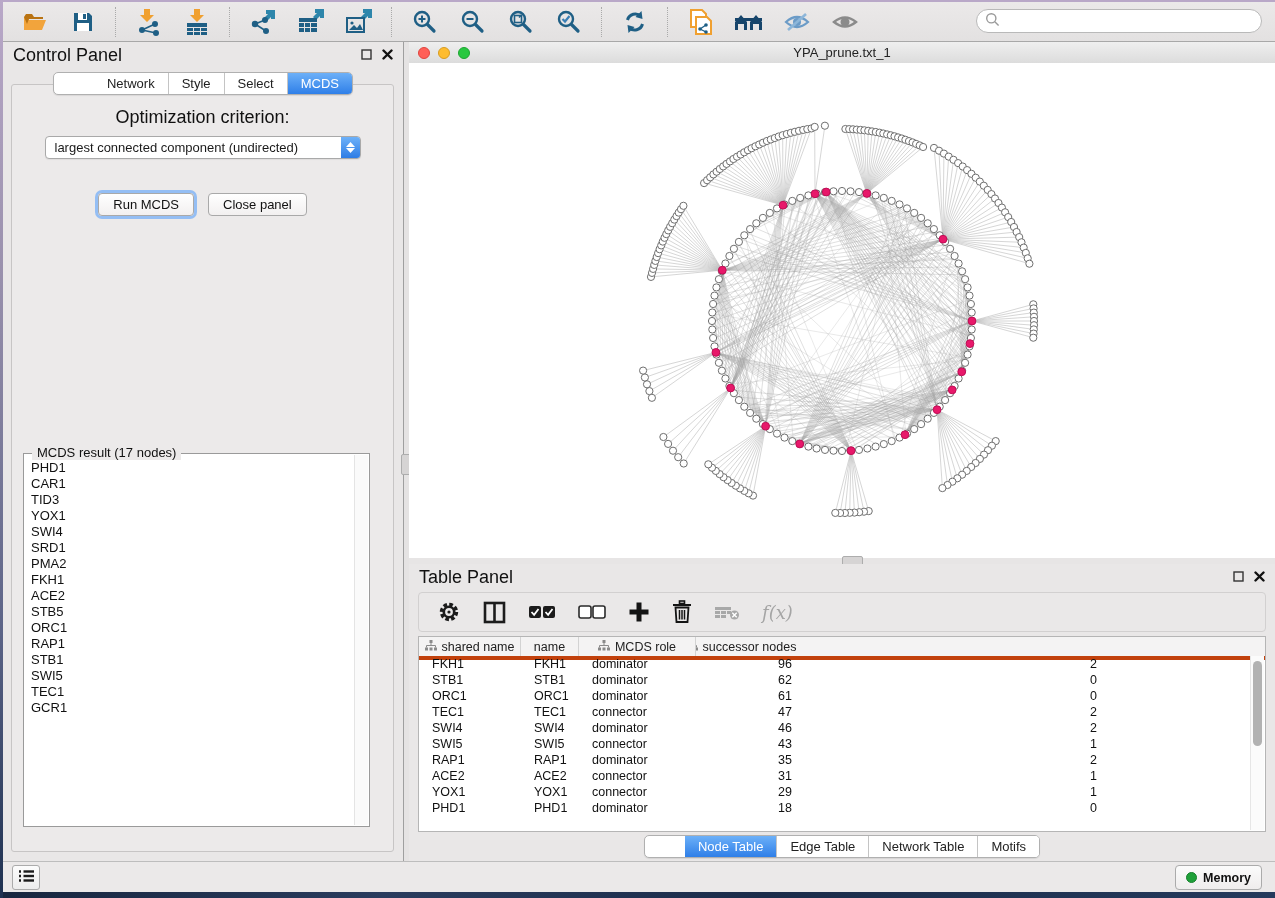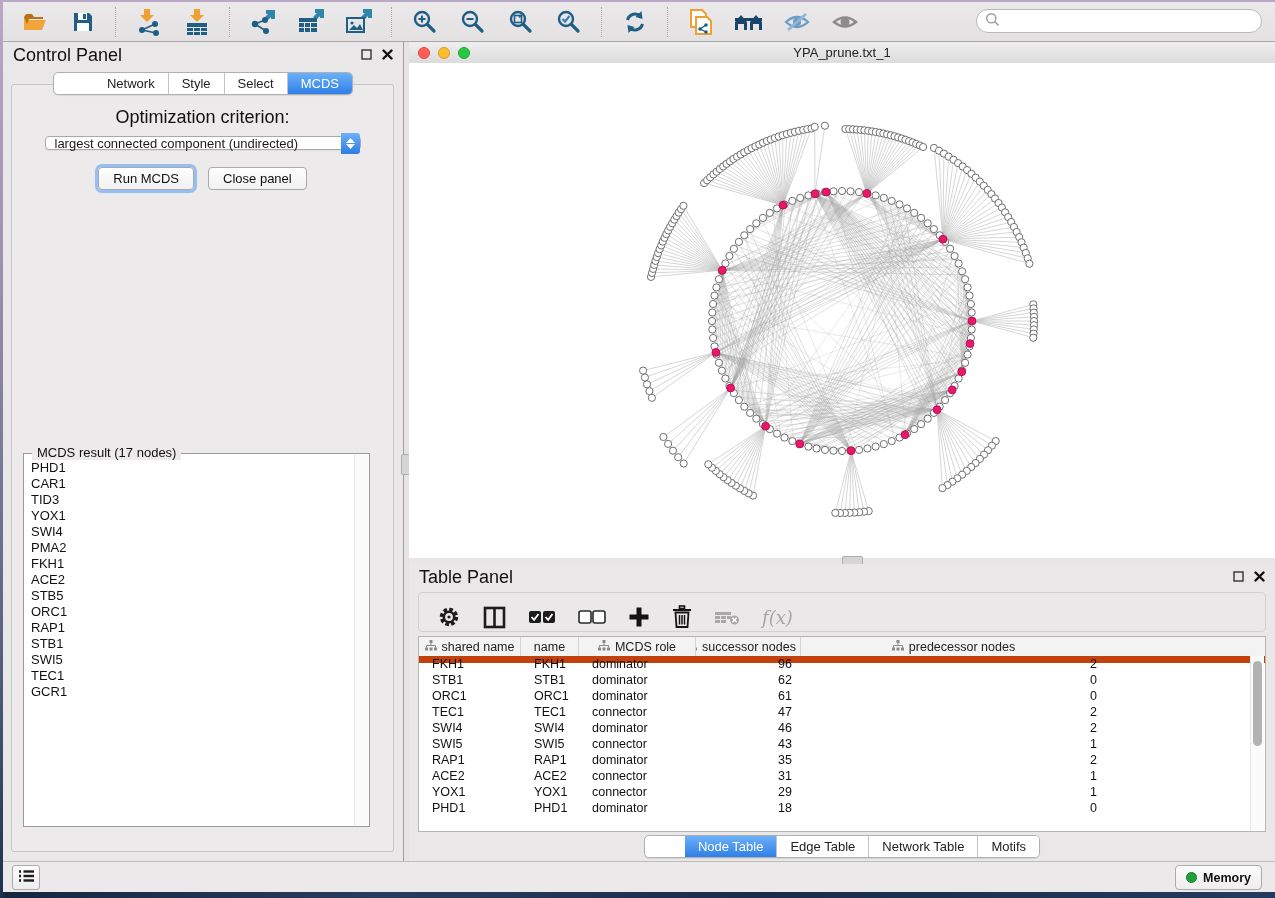--- a/index.html
+++ b/index.html
@@ -24,25 +24,25 @@
   .panel-title{flex:1;font-size:18px;color:#111;}
   .panel-wbtns{display:flex;gap:10px;align-items:center;}
   .seg-tabs{display:flex;justify-content:center;}
   .seg-group{display:inline-flex;border:1px solid #b0b0b0;border-radius:5px;overflow:hidden;background:#fff;box-shadow:0 1px 1px rgba(0,0,0,.08);padding-left:40px;}
   .seg{padding:3px 13px;font-size:13px;background:#fff;color:#222;border-right:1px solid #c4c4c4;cursor:default;white-space:nowrap;}
   .seg:last-child{border-right:none;}
   .seg.active{background:linear-gradient(#6cb0f8,#2f7fe8);color:#fff;}
   .cp-tabs{position:absolute;left:0;right:0;top:30px;z-index:2;}
   .tab-page{position:absolute;left:8px;right:9px;top:42px;bottom:10px;border:1px solid #c7c5c5;border-radius:3px;background:#eceaea;}
   .opt-label{text-align:center;margin-top:22px;font-size:18px;color:#111;}
-  .dropdown{margin:8px auto 0 auto;width:316px;height:14px;background:#fff;border:1px solid #a9a9a9;border-radius:4px;display:flex;align-items:center;box-sizing:border-box;box-shadow:0 1px 1px rgba(0,0,0,.06);}
+  .dropdown{margin:8px auto 0 auto;width:316px;height:23px;background:#fff;border:1px solid #a9a9a9;border-radius:4px;display:flex;align-items:center;box-sizing:border-box;box-shadow:0 1px 1px rgba(0,0,0,.06);}
   .dropdown .dd-text{flex:1;padding-left:9px;font-size:13px;white-space:nowrap;overflow:hidden;}
   .dd-stepper{width:19px;height:21px;border-radius:0 3px 3px 0;background:linear-gradient(#6db1f9,#2e7de5);display:flex;flex-direction:column;align-items:center;justify-content:center;gap:1px;}
   .dd-stepper svg{display:block;}
-  .btn-row{display:flex;justify-content:center;gap:14px;margin-top:17px;}
+  .btn-row{display:flex;justify-content:center;gap:14px;margin-top:34px;}
   .btn{background:linear-gradient(#ffffff,#f2f0f0);border:1px solid #a9a9a9;border-radius:4px;padding:3px 14px;font:13px "Liberation Sans",sans-serif;color:#111;}
   .btn.focus-ring{box-shadow:0 0 0 3px rgba(90,160,250,.6);}
   .fieldset{position:absolute;left:11px;right:23px;top:368px;height:372px;border:1px solid #9a9a9a;background:#fff;}
   .fieldset .legend{position:absolute;top:-9px;left:8px;background:#eceaea;padding:0 5px;font-size:13px;color:#111;}
   .listbox{position:absolute;left:1px;top:6px;bottom:1px;right:14px;overflow:hidden;padding-left:6px;}
   .listbox .li{font-size:13px;line-height:16px;color:#111;}
   .list-scroll{position:absolute;top:1px;bottom:1px;right:1px;width:13px;background:#fafafa;border-left:1px solid #e4e4e4;}
 
   .vsplit{position:absolute;left:404px;top:42px;width:5px;bottom:36px;background:#e5e3e3;}
   .vsplit .grip{position:absolute;left:-3px;top:412px;width:10px;height:19px;background:#d6d4d4;border:1px solid #adadad;border-radius:2px;}
@@ -57,25 +57,25 @@
   .light.green{background:#28c840;border:1px solid #1da531;box-sizing:border-box;}
   .net-title{position:absolute;left:0;right:0;text-align:center;font-size:13px;color:#222;}
   .net-canvas{position:absolute;left:0;right:0;top:21px;bottom:0;background:#fff;}
   .net-canvas svg{position:absolute;left:0;top:0;}
 
   .hsplit{position:absolute;left:409px;top:558px;right:0;height:6px;background:#e7e5e5;}
   .hsplit .grip-h{position:absolute;left:50%;top:-2px;width:19px;height:9px;background:#d6d4d4;border:1px solid #adadad;border-radius:2px;}
 
   
   .table-panel{position:absolute;left:409px;top:564px;right:0;bottom:36px;background:#e9e7e7;}
-  .tp-toolbar{position:absolute;left:9px;right:9px;top:28px;height:40px;background:#eae8e8;border:1px solid #d2d0d0;border-radius:4px;display:flex;align-items:flex-end;gap:22px;padding-left:18px;box-sizing:border-box;}
+  .tp-toolbar{position:absolute;left:9px;right:9px;top:28px;height:40px;background:#eae8e8;border:1px solid #d2d0d0;border-radius:4px;display:flex;align-items:center;gap:22px;padding-left:18px;box-sizing:border-box;}
   .tp-tool{display:flex;align-items:center;justify-content:center;height:28px;}
   .fx-label{font-family:"DejaVu Serif",serif;font-style:italic;font-size:18px;color:#a5a5a5;}
   .tp-table{position:absolute;left:9px;right:9px;top:72px;bottom:30px;background:#fff;border:1px solid #b5b5b5;box-sizing:border-box;}
-  .tp-header{display:flex;height:19px;border-bottom:7px solid #c2410c;background:#f4f3f3;}
+  .tp-header{display:flex;height:19px;border-bottom:4px solid #c2410c;background:#f4f3f3;}
   .tp-hcell{display:flex;align-items:center;justify-content:center;gap:5px;border-right:1px solid #d3d3d3;font-size:12.5px;color:#222;box-sizing:border-box;overflow:hidden;white-space:nowrap;}
   .tp-hcell:last-child{border-right:none;}
   .tp-body{position:absolute;left:0;right:14px;top:19px;bottom:0;overflow:hidden;}
   .tp-row{display:flex;height:16px;align-items:center;}
   .tp-cell{font-size:12.5px;color:#111;box-sizing:border-box;white-space:nowrap;overflow:hidden;}
   .tp-cell.txt{padding-left:13px;text-align:left;}
   .tp-cell.num{padding-right:9px;text-align:right;}
   .tp-scroll{position:absolute;top:19px;bottom:1px;right:1px;width:13px;background:#fbfbfb;border-left:1px solid #e6e6e6;}
   .tp-thumb{position:absolute;top:5px;left:2px;width:9px;height:85px;background:#b2b2b2;border-radius:5px;}
   .tp-tabs-wrap{position:absolute;left:0;right:0;bottom:4px;display:flex;justify-content:center;}
@@ -299,20 +299,21 @@
       <button class="btn">Close panel</button>
     </div>
     <div class="fieldset">
       <div class="legend">MCDS result (17 nodes)</div>
       <div class="listbox" id="mcds-list">
           <div class="li">PHD1</div>
           <div class="li">CAR1</div>
           <div class="li">TID3</div>
           <div class="li">YOX1</div>
           <div class="li">SWI4</div>
+          <div class="li">SRD1</div>
           <div class="li">PMA2</div>
           <div class="li">FKH1</div>
           <div class="li">ACE2</div>
           <div class="li">STB5</div>
           <div class="li">ORC1</div>
           <div class="li">RAP1</div>
           <div class="li">STB1</div>
           <div class="li">SWI5</div>
           <div class="li">TEC1</div>
           <div class="li">GCR1</div>
@@ -1259,32 +1260,20 @@
                 <rect x="4.5" y="7.5" width="3" height="3"></rect>
                 <rect x="9" y="7.5" width="3" height="3"></rect>
               </g>
               <path d="M6 3 v2.5 M1.5 7.5 v-2 h9 v2" fill="none" stroke="#8a8a8a" stroke-width="1"></path>
             </svg></span>
           <span>successor nodes</span>
           <span><svg width="10" height="6" viewBox="0 0 10 6">
               <path d="M1 1 L5 5 L9 1" fill="none" stroke="#555" stroke-width="1.5"></path>
             </svg></span>
         </div>
-        <div class="tp-hcell" style="width: 305px;">
-          <span><svg width="12" height="11" viewBox="0 0 12 11">
-              <g fill="#8a8a8a">
-                <rect x="4.5" y="0" width="3" height="3"></rect>
-                <rect x="0" y="7.5" width="3" height="3"></rect>
-                <rect x="4.5" y="7.5" width="3" height="3"></rect>
-                <rect x="9" y="7.5" width="3" height="3"></rect>
-              </g>
-              <path d="M6 3 v2.5 M1.5 7.5 v-2 h9 v2" fill="none" stroke="#8a8a8a" stroke-width="1"></path>
-            </svg></span>
-          <span>predecessor nodes</span>
-        </div>
       </div>
     <div class="tp-body" id="tp-body">
         <div class="tp-row">
           <div class="tp-cell txt" style="width: 102px;">FKH1</div>
           <div class="tp-cell txt" style="width: 58px;">FKH1</div>
           <div class="tp-cell txt" style="width: 117px;">dominator</div>
           <div class="tp-cell num" style="width: 105px;">96</div>
           <div class="tp-cell num" style="width: 305px;">2</div>
         </div>
         <div class="tp-row">

